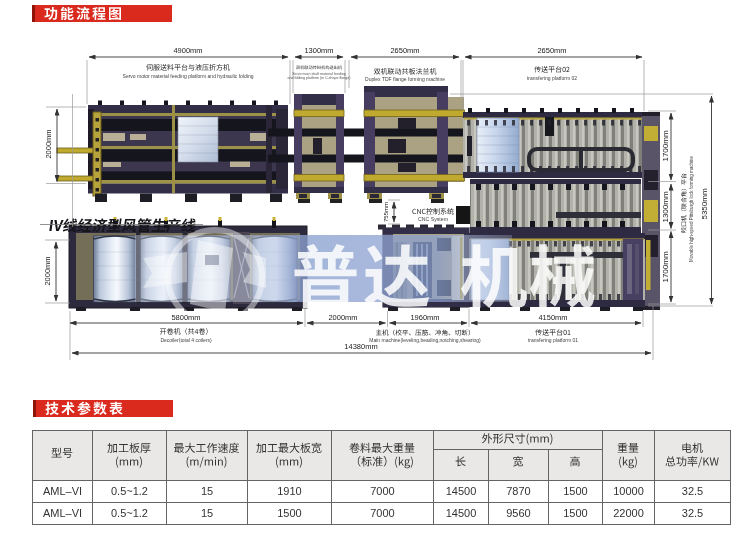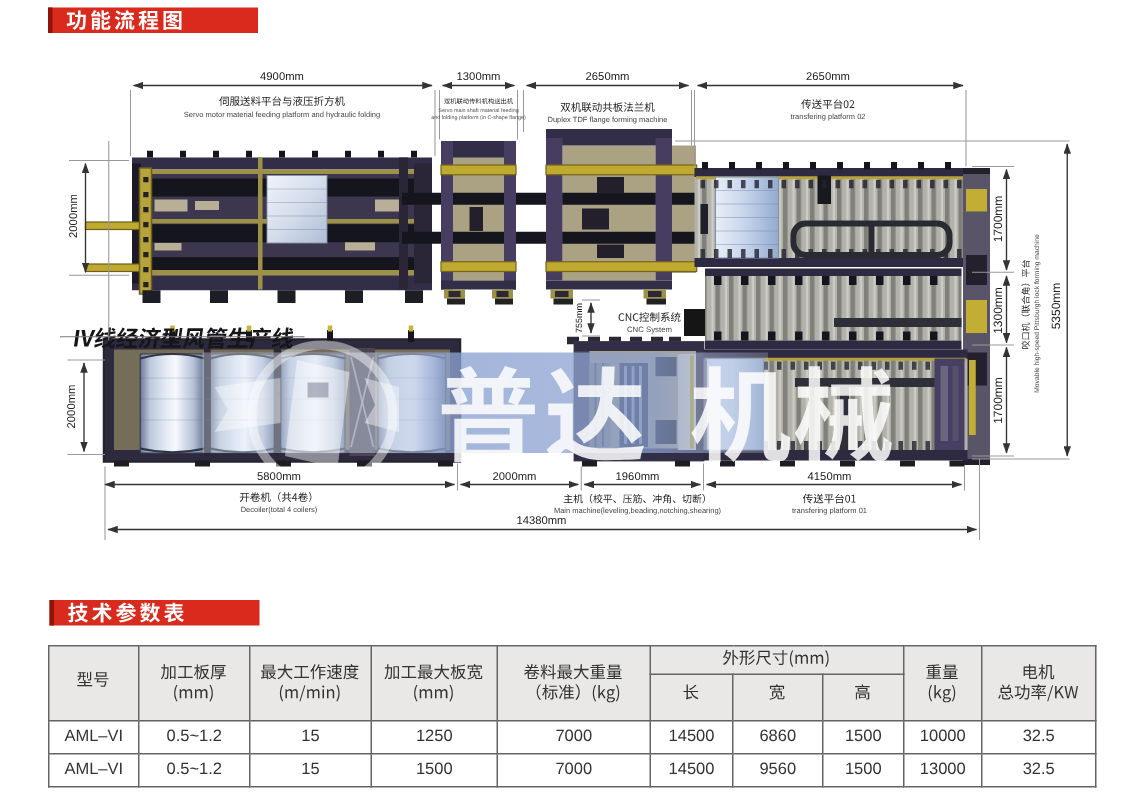--- a/index.html
+++ b/index.html
@@ -595,38 +595,38 @@
  </tr>
  <tr>
   <td class="hd" style="height:28px"></td>
         <td class="hd"></td>
         <td class="hd"></td>
  </tr>
  <tr style="height:22px">
   <td>AML–VI</td>
         <td>0.5~1.2</td>
         <td>15</td>
-        <td>1250</td>
+        <td>1910</td>
         <td>7000</td>
   <td>14500</td>
-        <td>6860</td>
+        <td>7870</td>
         <td>1500</td>
         <td>10000</td>
         <td>32.5</td>
  </tr>
  <tr style="height:22px">
   <td>AML–VI</td>
         <td>0.5~1.2</td>
         <td>15</td>
         <td>1500</td>
         <td>7000</td>
   <td>14500</td>
         <td>9560</td>
         <td>1500</td>
-        <td>13000</td>
+        <td>22000</td>
         <td>32.5</td>
  </tr>
 </tbody>
   </table>
 
 <svg width="750" height="537" viewBox="0 0 750 537" style="position:absolute;left:0;top:0;pointer-events:none;" xmlns="http://www.w3.org/2000/svg">
 <path d="M44.6 8.3H49.9V9.9H44.6ZM50 9.8H56.3V11.4H50ZM46.4 9H48V16H46.4ZM55.5 9.8H57.2Q57.2 9.8 57.2 9.9Q57.2 10.1 57.2 10.3Q57.2 10.4 57.2 10.6Q57.1 12.7 57.1 14.2Q57 15.7 56.9 16.6Q56.8 17.6 56.7 18.2Q56.6 18.7 56.4 19Q56.1 19.4 55.8 19.5Q55.5 19.7 55.1 19.7Q54.8 19.8 54.2 19.8Q53.7 19.8 53.1 19.8Q53.1 19.4 53 18.9Q52.8 18.5 52.6 18.1Q53.1 18.2 53.6 18.2Q54.1 18.2 54.3 18.2Q54.5 18.2 54.7 18.1Q54.8 18.1 54.9 17.9Q55 17.8 55.1 17.3Q55.2 16.8 55.3 15.9Q55.4 14.9 55.4 13.5Q55.5 12.1 55.5 10.1ZM44.4 15.8Q45.1 15.7 46 15.5Q46.9 15.2 47.9 15Q49 14.7 50 14.4L50.2 16Q48.8 16.4 47.4 16.9Q45.9 17.3 44.8 17.6ZM52 7H53.7Q53.7 8.8 53.7 10.4Q53.6 12 53.4 13.4Q53.2 14.8 52.8 16Q52.3 17.2 51.6 18.2Q50.8 19.2 49.5 20Q49.4 19.8 49.2 19.5Q49 19.2 48.7 19Q48.5 18.8 48.3 18.6Q49.5 18 50.2 17.1Q50.9 16.2 51.3 15.2Q51.7 14.1 51.8 12.8Q52 11.6 52 10.1Q52 8.7 52 7Z M61.3 11.9H65.7V13.2H62.8V19.9H61.3ZM64.9 11.9H66.6V18.3Q66.6 18.8 66.4 19.1Q66.3 19.5 66 19.6Q65.6 19.8 65.1 19.9Q64.6 19.9 64 19.9Q63.9 19.6 63.8 19.2Q63.6 18.7 63.4 18.4Q63.8 18.4 64.2 18.4Q64.5 18.4 64.7 18.4Q64.8 18.4 64.9 18.4Q64.9 18.3 64.9 18.2ZM62 14H65.9V15.2H62ZM62 16H65.9V17.3H62ZM67.7 6.9H69.3V11.1Q69.3 11.4 69.4 11.5Q69.5 11.6 69.9 11.6Q70 11.6 70.2 11.6Q70.4 11.6 70.7 11.6Q70.9 11.6 71.1 11.6Q71.4 11.6 71.5 11.6Q71.7 11.6 71.8 11.5Q71.9 11.4 72 11.1Q72 10.8 72.1 10.2Q72.3 10.4 72.8 10.5Q73.2 10.7 73.5 10.8Q73.5 11.7 73.2 12.2Q73 12.7 72.6 12.9Q72.3 13.1 71.6 13.1Q71.5 13.1 71.3 13.1Q71.1 13.1 70.9 13.1Q70.7 13.1 70.4 13.1Q70.2 13.1 70 13.1Q69.8 13.1 69.7 13.1Q68.9 13.1 68.4 12.9Q68 12.7 67.8 12.3Q67.7 11.8 67.7 11.1ZM71.9 7.7 72.9 8.9Q72.3 9.2 71.6 9.5Q70.9 9.8 70.1 10Q69.4 10.2 68.7 10.4Q68.6 10.2 68.5 9.8Q68.3 9.5 68.2 9.3Q68.8 9.1 69.5 8.8Q70.2 8.5 70.8 8.2Q71.4 7.9 71.9 7.7ZM67.7 13.4H69.3V17.8Q69.3 18.2 69.5 18.3Q69.6 18.4 70 18.4Q70.1 18.4 70.3 18.4Q70.5 18.4 70.7 18.4Q71 18.4 71.2 18.4Q71.4 18.4 71.5 18.4Q71.8 18.4 71.9 18.3Q72.1 18.1 72.1 17.8Q72.2 17.4 72.2 16.7Q72.5 16.9 72.9 17.1Q73.3 17.2 73.7 17.3Q73.6 18.3 73.4 18.9Q73.2 19.4 72.8 19.6Q72.4 19.9 71.7 19.9Q71.6 19.9 71.4 19.9Q71.2 19.9 71 19.9Q70.7 19.9 70.5 19.9Q70.2 19.9 70 19.9Q69.8 19.9 69.7 19.9Q68.9 19.9 68.5 19.7Q68 19.5 67.8 19Q67.7 18.6 67.7 17.8ZM72 14 73.1 15.2Q72.4 15.6 71.7 15.9Q70.9 16.2 70.2 16.4Q69.4 16.7 68.7 16.9Q68.6 16.7 68.4 16.3Q68.3 16 68.2 15.7Q68.8 15.5 69.5 15.2Q70.2 14.9 70.9 14.6Q71.5 14.3 72 14ZM64.3 8.2 65.7 7.7Q66 8.1 66.3 8.7Q66.7 9.2 66.9 9.8Q67.2 10.3 67.3 10.8L65.8 11.4Q65.7 10.9 65.4 10.4Q65.2 9.8 64.9 9.3Q64.6 8.7 64.3 8.2ZM61.2 11.2Q61.2 11 61.1 10.7Q61 10.5 60.9 10.2Q60.8 9.9 60.7 9.6Q60.8 9.6 61 9.4Q61.2 9.3 61.3 9.1Q61.5 8.9 61.7 8.6Q61.9 8.2 62.2 7.8Q62.4 7.3 62.6 6.8L64.4 7.2Q64.1 7.8 63.7 8.4Q63.4 8.9 63 9.5Q62.6 10 62.2 10.3V10.4Q62.2 10.4 62.1 10.5Q61.9 10.5 61.7 10.7Q61.5 10.8 61.4 10.9Q61.2 11.1 61.2 11.2ZM61.2 11.2 61.2 10.1 61.9 9.6 66.3 9.3Q66.2 9.6 66.1 10Q66.1 10.4 66.1 10.6Q64.9 10.7 64.1 10.8Q63.3 10.9 62.8 10.9Q62.3 11 62 11Q61.7 11.1 61.5 11.1Q61.3 11.2 61.2 11.2Z M80.5 8.5H89.3V10H80.5ZM83.9 13.7H85.4V19.3H83.9ZM81.5 13.7H83V15.1Q83 15.6 83 16.3Q82.9 16.9 82.7 17.5Q82.5 18.2 82.1 18.8Q81.6 19.4 80.9 19.9Q80.8 19.7 80.6 19.5Q80.4 19.3 80.2 19.1Q79.9 18.9 79.7 18.8Q80.5 18.2 80.9 17.6Q81.3 16.9 81.4 16.3Q81.5 15.6 81.5 15ZM85.9 10.6 87.2 9.8Q87.6 10.2 88 10.8Q88.5 11.3 88.9 11.9Q89.3 12.4 89.5 12.8L88.2 13.6Q88 13.2 87.6 12.7Q87.2 12.2 86.8 11.6Q86.3 11 85.9 10.6ZM86.2 13.7H87.8V17.9Q87.8 18.1 87.8 18.2Q87.8 18.3 87.8 18.3Q87.9 18.3 87.9 18.4Q87.9 18.4 88 18.4Q88 18.4 88.1 18.4Q88.2 18.4 88.2 18.4Q88.3 18.4 88.3 18.4Q88.4 18.3 88.4 18.3Q88.4 18.3 88.5 18Q88.5 17.8 88.5 17.4Q88.5 17.1 88.5 16.6Q88.7 16.8 89.1 17Q89.4 17.1 89.7 17.2Q89.7 17.7 89.6 18.2Q89.6 18.7 89.5 18.9Q89.4 19.3 89 19.5Q88.9 19.6 88.7 19.7Q88.4 19.7 88.3 19.7Q88.1 19.7 87.9 19.7Q87.7 19.7 87.5 19.7Q87.3 19.7 87 19.6Q86.8 19.5 86.6 19.4Q86.4 19.2 86.3 18.9Q86.2 18.6 86.2 17.9ZM81 13.4Q81 13.2 80.9 12.9Q80.9 12.6 80.8 12.3Q80.7 12 80.6 11.8Q80.9 11.8 81.2 11.7Q81.5 11.6 81.8 11.4Q81.9 11.3 82.2 10.9Q82.4 10.6 82.7 10.3Q83 9.9 83.3 9.5Q83.6 9.1 83.7 8.9H85.6Q85.3 9.3 85 9.8Q84.6 10.2 84.2 10.7Q83.9 11.2 83.5 11.6Q83.2 12.1 82.9 12.4Q82.9 12.4 82.7 12.5Q82.5 12.5 82.2 12.6Q82 12.7 81.7 12.9Q81.4 13 81.2 13.1Q81 13.2 81 13.4ZM81 13.4 81 12.2 81.9 11.7 87.9 11.3Q88 11.7 88 12.1Q88.1 12.4 88.2 12.7Q86.5 12.8 85.3 12.9Q84.1 13 83.3 13.1Q82.6 13.1 82.1 13.2Q81.7 13.2 81.4 13.3Q81.2 13.3 81 13.4ZM83.7 7.1 85.3 6.8Q85.5 7.2 85.7 7.8Q85.9 8.4 86 8.8L84.4 9.2Q84.3 8.8 84.1 8.2Q83.9 7.6 83.7 7.1ZM77 8.2 77.9 7Q78.4 7.1 78.9 7.4Q79.3 7.7 79.8 8Q80.2 8.2 80.5 8.5L79.5 9.9Q79.3 9.6 78.8 9.3Q78.4 9 77.9 8.7Q77.5 8.4 77 8.2ZM76.4 12.1 77.3 10.8Q77.8 11 78.3 11.2Q78.8 11.4 79.2 11.7Q79.7 12 80 12.2L79.1 13.6Q78.8 13.4 78.3 13.1Q77.9 12.8 77.4 12.5Q76.9 12.3 76.4 12.1ZM76.7 18.7Q77.1 18.1 77.5 17.4Q78 16.7 78.5 15.9Q78.9 15 79.3 14.2L80.6 15.4Q80.2 16.1 79.8 16.9Q79.4 17.6 79 18.4Q78.5 19.1 78.1 19.8Z M100.8 13.5H102.4V19.2H100.8ZM98 12.9H105.3V14.4H98ZM97.4 18.2H105.6V19.7H97.4ZM98.3 15.5H104.9V16.9H98.3ZM100 8.7V10.7H103.3V8.7ZM98.4 7.3H104.9V12.1H98.4ZM94.6 8.1H96.2V19.9H94.6ZM92.6 10.7H97.7V12.3H92.6ZM94.7 11.4 95.7 11.8Q95.5 12.6 95.2 13.4Q94.9 14.2 94.6 15Q94.2 15.8 93.8 16.5Q93.5 17.2 93.1 17.7Q92.9 17.3 92.7 16.9Q92.5 16.4 92.3 16.1Q92.6 15.7 93 15.1Q93.4 14.5 93.7 13.9Q94 13.2 94.3 12.6Q94.5 12 94.7 11.4ZM96.8 7 97.9 8.2Q97.2 8.5 96.3 8.7Q95.5 9 94.6 9.1Q93.7 9.3 92.9 9.4Q92.8 9.1 92.7 8.7Q92.5 8.4 92.4 8.1Q93.2 8 94 7.8Q94.8 7.6 95.5 7.4Q96.2 7.2 96.8 7ZM96.2 12.7Q96.3 12.8 96.6 13.1Q96.8 13.3 97.1 13.6Q97.4 13.9 97.7 14.2Q97.9 14.4 98 14.6L97.1 15.9Q96.9 15.6 96.7 15.3Q96.5 14.9 96.3 14.6Q96.1 14.2 95.8 13.9Q95.6 13.6 95.4 13.4Z M109 7.3H121V20H119.3V8.8H110.6V20H109ZM110 18H120.2V19.5H110ZM113 15 113.7 14Q114.3 14.1 114.9 14.3Q115.6 14.5 116.2 14.7Q116.8 14.9 117.2 15.1L116.5 16.1Q116.1 15.9 115.5 15.7Q114.9 15.5 114.2 15.3Q113.6 15.1 113 15ZM113.7 8.8 115.1 9.3Q114.7 9.9 114.1 10.5Q113.6 11.1 113 11.6Q112.4 12.1 111.8 12.5Q111.7 12.4 111.5 12.2Q111.3 12 111.1 11.8Q110.8 11.6 110.7 11.5Q111.5 11 112.4 10.3Q113.2 9.6 113.7 8.8ZM117.4 9.9H117.7L117.9 9.9L118.8 10.4Q118.3 11.3 117.4 12Q116.6 12.7 115.6 13.3Q114.6 13.8 113.4 14.3Q112.3 14.7 111.2 14.9Q111.2 14.8 111 14.5Q110.9 14.2 110.7 14Q110.6 13.7 110.5 13.6Q111.5 13.4 112.6 13.1Q113.6 12.7 114.6 12.3Q115.5 11.8 116.2 11.3Q117 10.7 117.4 10.1ZM113.4 10.9Q114 11.5 115 12Q116 12.6 117.1 12.9Q118.3 13.3 119.5 13.5Q119.3 13.7 119 14.1Q118.7 14.5 118.6 14.8Q117.4 14.5 116.2 14Q115 13.5 113.9 12.9Q112.9 12.2 112.2 11.4ZM113.7 9.9H117.9V11.2H112.9ZM111.7 16.8 112.5 15.7Q113.2 15.7 114 15.9Q114.7 16 115.5 16.2Q116.3 16.3 117 16.5Q117.7 16.7 118.2 16.9L117.5 18Q116.8 17.8 115.8 17.5Q114.8 17.3 113.8 17.1Q112.7 16.9 111.7 16.8Z" fill="#ffffff"></path>
 <path d="M50.4 403.8H58.2V405.4H50.4ZM50.6 407H56.6V408.5H50.6ZM53.4 401.8H55.1V407.9H53.4ZM52.5 408.2Q53.2 410.2 54.8 411.6Q56.4 412.9 58.8 413.5Q58.6 413.7 58.4 414Q58.2 414.2 58 414.5Q57.8 414.8 57.7 415Q55.2 414.2 53.5 412.6Q51.9 411 51 408.7ZM56.5 407H56.8L57.1 407L58.1 407.4Q57.7 409 57 410.2Q56.3 411.4 55.3 412.3Q54.3 413.2 53.1 413.9Q51.9 414.5 50.5 414.9Q50.4 414.7 50.2 414.4Q50.1 414.1 49.9 413.9Q49.7 413.6 49.6 413.4Q50.9 413.1 52 412.6Q53.1 412 54 411.3Q54.9 410.5 55.5 409.5Q56.1 408.5 56.5 407.3ZM45.4 408.9Q46 408.8 46.8 408.6Q47.6 408.4 48.4 408.2Q49.3 408 50.1 407.8L50.3 409.3Q49.2 409.7 48 410Q46.8 410.3 45.8 410.5ZM45.6 404.5H50.2V406H45.6ZM47.2 401.8H48.8V413.1Q48.8 413.7 48.7 414Q48.6 414.4 48.2 414.6Q47.9 414.8 47.3 414.8Q46.8 414.9 46.1 414.9Q46 414.6 45.9 414.1Q45.7 413.7 45.6 413.3Q46 413.4 46.4 413.4Q46.8 413.4 46.9 413.4Q47.2 413.4 47.2 413.1Z M69.4 406.3Q69.8 407.1 70.4 407.9Q71 408.7 71.7 409.4Q72.4 410.2 73.2 410.8Q74 411.5 74.7 411.9Q74.5 412.1 74.2 412.4Q74 412.6 73.7 412.9Q73.5 413.2 73.3 413.4Q72.6 412.9 71.9 412.1Q71.1 411.4 70.4 410.5Q69.7 409.7 69.1 408.8Q68.5 407.8 68 406.9ZM66.9 406.4 68.4 407Q67.9 408 67.3 408.9Q66.7 409.9 65.9 410.8Q65.2 411.6 64.3 412.3Q63.5 413 62.6 413.5Q62.4 413.3 62.2 413Q62 412.8 61.7 412.5Q61.5 412.2 61.3 412.1Q62.2 411.6 63 411Q63.8 410.4 64.6 409.6Q65.3 408.9 65.9 408.1Q66.5 407.2 66.9 406.4ZM61.9 405.2H74.1V406.9H61.9ZM67.1 401.8H69V415H67.1ZM69.5 403 70.7 401.9Q71.1 402.2 71.6 402.6Q72 402.9 72.4 403.3Q72.8 403.6 73.1 403.9L71.8 405.1Q71.6 404.8 71.2 404.4Q70.8 404 70.3 403.7Q69.9 403.3 69.5 403Z M84.8 403 86.2 402.1Q86.8 402.5 87.5 403Q88.1 403.5 88.8 404Q89.4 404.6 89.8 405L88.3 406Q88 405.5 87.4 405Q86.8 404.5 86.1 403.9Q85.5 403.4 84.8 403ZM77.7 406.3H90.4V407.8H77.7ZM84.5 408.2 85.8 408.9Q85.2 409.3 84.5 409.6Q83.7 409.9 82.9 410.2Q82.2 410.4 81.5 410.6Q81.3 410.3 81 410Q80.7 409.6 80.4 409.4Q81.1 409.3 81.9 409.1Q82.6 408.9 83.3 408.7Q84 408.4 84.5 408.2ZM85.6 409.8 87 410.5Q86.2 411 85.3 411.4Q84.3 411.9 83.2 412.2Q82.2 412.5 81.1 412.7Q80.9 412.4 80.7 412Q80.4 411.7 80.2 411.4Q81.1 411.3 82.2 411Q83.2 410.8 84.1 410.5Q85 410.2 85.6 409.8ZM87.2 411.2 88.8 411.9Q87.8 412.8 86.5 413.4Q85.1 414 83.5 414.4Q81.8 414.8 80 415Q79.9 414.6 79.7 414.2Q79.4 413.8 79.2 413.5Q80.9 413.4 82.4 413.1Q84 412.8 85.2 412.4Q86.5 411.9 87.2 411.2ZM82.3 404.8 84 405.2Q83.2 407.3 81.8 408.9Q80.4 410.4 78.6 411.3Q78.5 411.2 78.2 410.9Q78 410.7 77.8 410.4Q77.5 410.2 77.3 410Q79.1 409.3 80.4 407.9Q81.7 406.6 82.3 404.8ZM86.5 406.7Q86.9 407.3 87.6 408Q88.2 408.6 89 409.1Q89.8 409.7 90.7 410Q90.5 410.1 90.3 410.4Q90.1 410.6 89.9 410.9Q89.7 411.1 89.6 411.3Q88.7 410.9 87.8 410.3Q87 409.7 86.3 408.9Q85.6 408.1 85 407.2ZM79.4 405.7Q79.4 405.5 79.3 405.2Q79.2 404.9 79.1 404.6Q79 404.3 78.9 404.1Q79.2 404.1 79.4 404Q79.7 403.9 80 403.7Q80.2 403.6 80.7 403.3Q81.2 403 81.7 402.5Q82.3 402.1 82.8 401.6L84.3 402.5Q83.4 403.2 82.4 403.8Q81.3 404.5 80.4 404.9V405Q80.4 405 80.2 405Q80.1 405.1 79.9 405.2Q79.7 405.3 79.5 405.4Q79.4 405.6 79.4 405.7ZM79.4 405.7 79.4 404.5 80.3 404 87.9 403.8Q88 404.1 88 404.5Q88.1 404.9 88.2 405.1Q86 405.2 84.5 405.3Q83.1 405.3 82.1 405.4Q81.2 405.4 80.7 405.5Q80.1 405.5 79.9 405.6Q79.6 405.6 79.4 405.7Z M93.8 409H99.2V410.4H93.8ZM93.6 404.3H100.5V405.6H93.6ZM98.9 402 100.3 402.5Q100 403 99.7 403.5Q99.4 403.9 99.1 404.2L98 403.8Q98.2 403.5 98.3 403.2Q98.5 402.9 98.7 402.6Q98.8 402.2 98.9 402ZM96.3 401.8H97.8V408.1H96.3ZM93.9 402.5 95.1 402Q95.4 402.4 95.7 402.9Q95.9 403.4 96 403.8L94.7 404.3Q94.7 404 94.4 403.5Q94.2 403 93.9 402.5ZM96.3 404.8 97.4 405.5Q97.1 406 96.5 406.6Q96 407.2 95.4 407.7Q94.8 408.1 94.2 408.5Q94 408.2 93.8 407.8Q93.5 407.5 93.3 407.2Q93.9 407 94.4 406.6Q95 406.2 95.5 405.8Q96 405.3 96.3 404.8ZM97.6 405.2Q97.8 405.3 98.1 405.5Q98.5 405.6 98.9 405.9Q99.3 406.1 99.6 406.3Q99.9 406.5 100.1 406.6L99.2 407.8Q99 407.6 98.7 407.3Q98.4 407.1 98 406.8Q97.7 406.5 97.4 406.3Q97 406 96.8 405.8ZM101.5 404.4H106.4V405.9H101.5ZM101.6 401.8 103.1 402.1Q102.9 403.5 102.6 404.8Q102.3 406.1 101.8 407.3Q101.3 408.4 100.7 409.3Q100.6 409.1 100.4 408.9Q100.2 408.7 99.9 408.5Q99.7 408.3 99.5 408.2Q100.1 407.5 100.5 406.5Q100.9 405.5 101.2 404.3Q101.4 403.1 101.6 401.8ZM104 405.3 105.6 405.5Q105.3 407.9 104.7 409.7Q104.1 411.5 103 412.8Q101.9 414.1 100.2 415Q100.1 414.8 99.9 414.6Q99.8 414.3 99.6 414.1Q99.4 413.8 99.3 413.7Q100.9 412.9 101.8 411.8Q102.8 410.7 103.3 409.1Q103.8 407.5 104 405.3ZM102.4 405.6Q102.7 407.4 103.2 408.9Q103.8 410.5 104.6 411.6Q105.5 412.8 106.7 413.5Q106.5 413.7 106.2 414.1Q105.8 414.5 105.7 414.8Q104.3 414 103.4 412.7Q102.5 411.3 101.9 409.6Q101.4 407.9 101 405.9ZM94.1 411.6 95.1 410.7Q95.9 411 96.7 411.4Q97.5 411.8 98.2 412.2Q99 412.6 99.5 413L98.5 414.1Q98 413.7 97.3 413.2Q96.5 412.8 95.7 412.4Q94.9 411.9 94.1 411.6ZM98.7 409H99L99.2 409L100.1 409.3Q99.7 410.9 98.8 412Q98 413.1 96.8 413.8Q95.6 414.5 94.1 414.9Q94 414.6 93.8 414.3Q93.6 413.9 93.4 413.7Q94.7 413.4 95.8 412.8Q96.8 412.2 97.6 411.3Q98.4 410.4 98.7 409.2ZM94.1 411.6Q94.4 411.2 94.8 410.6Q95.1 410 95.4 409.4Q95.7 408.8 96 408.2L97.4 408.5Q97.2 409.1 96.9 409.7Q96.6 410.4 96.2 410.9Q95.9 411.5 95.6 412Z M110.4 402.8H121.7V404.2H110.4ZM111.1 405H121.2V406.3H111.1ZM109.8 407.1H122.2V408.5H109.8ZM115.1 401.8H116.8V408.2H115.1ZM114.9 407.5 116.3 408.1Q115.8 408.8 115.1 409.4Q114.4 410 113.7 410.5Q112.9 411 112.1 411.5Q111.2 411.9 110.4 412.2Q110.3 412 110.1 411.7Q109.9 411.5 109.7 411.2Q109.5 411 109.3 410.8Q110.1 410.6 110.9 410.2Q111.7 409.9 112.5 409.4Q113.2 409 113.8 408.5Q114.4 408 114.9 407.5ZM117.2 408Q117.7 409.2 118.4 410.2Q119.1 411.3 120.2 412Q121.3 412.8 122.7 413.2Q122.5 413.3 122.3 413.6Q122.1 413.8 121.9 414.1Q121.7 414.4 121.6 414.6Q120.1 414.1 119 413.2Q117.8 412.3 117.1 411.1Q116.3 409.9 115.7 408.3ZM120.6 408.8 122 409.8Q121.2 410.4 120.4 410.9Q119.5 411.5 118.8 411.8L117.8 410.9Q118.2 410.6 118.7 410.3Q119.3 409.9 119.8 409.5Q120.3 409.1 120.6 408.8ZM112.3 414.9 112.1 413.5 112.8 413 117.1 411.8Q117.1 412.1 117.2 412.6Q117.3 413 117.4 413.3Q115.9 413.7 114.9 414Q114 414.3 113.5 414.5Q113 414.6 112.7 414.7Q112.4 414.8 112.3 414.9ZM112.3 414.9Q112.2 414.7 112.1 414.5Q112 414.2 111.9 413.9Q111.7 413.6 111.6 413.5Q111.8 413.3 112.1 413.1Q112.3 412.8 112.3 412.3V409.8H114.1V413.5Q114.1 413.5 113.9 413.6Q113.7 413.7 113.4 413.9Q113.2 414 112.9 414.2Q112.7 414.4 112.5 414.6Q112.3 414.8 112.3 414.9Z" fill="#ffffff"></path>
 <path d="M52.1 448.2H57.1V448.9H52.1ZM51.7 450.5H57.3V451.2H51.7ZM51.5 456.7H61.5V457.5H51.5ZM52.7 454.6H60.3V455.3H52.7ZM55.3 448.5H56V453.6H55.3ZM56.1 453.3H57V457.3H56.1ZM58 448.4H58.7V452.1H58ZM60 447.8H60.8V452.8Q60.8 453.1 60.7 453.3Q60.7 453.4 60.4 453.5Q60.2 453.6 59.7 453.7Q59.3 453.7 58.8 453.7Q58.7 453.5 58.6 453.3Q58.6 453.1 58.5 452.9Q59 452.9 59.3 452.9Q59.7 453 59.8 452.9Q60 452.9 60 452.9Q60 452.9 60 452.7ZM53.1 448.5H53.9V450.4Q53.9 451 53.8 451.6Q53.7 452.2 53.3 452.8Q52.9 453.4 52.2 453.8Q52.1 453.7 52 453.6Q51.9 453.5 51.8 453.4Q51.7 453.3 51.6 453.3Q52.3 452.9 52.6 452.4Q52.9 451.9 53 451.4Q53.1 450.9 53.1 450.4Z M64.9 448.9V450.4H70.1V448.9ZM64 448.2H71V451.2H64ZM62.7 452.2H72.3V452.9H62.7ZM64.7 454.2H70.3V454.9H64.7ZM70.1 454.2H71Q71 454.2 71 454.2Q71 454.3 70.9 454.4Q70.9 454.5 70.9 454.5Q70.8 455.4 70.7 456.1Q70.5 456.7 70.4 457Q70.2 457.4 70 457.6Q69.8 457.7 69.6 457.8Q69.3 457.8 69 457.8Q68.8 457.9 68.2 457.9Q67.7 457.8 67.2 457.8Q67.1 457.6 67.1 457.4Q67 457.2 66.9 457Q67.5 457.1 68 457.1Q68.5 457.1 68.8 457.1Q69 457.1 69.1 457.1Q69.2 457.1 69.3 457Q69.5 456.9 69.6 456.6Q69.7 456.3 69.9 455.7Q70 455.1 70.1 454.3ZM65.1 452.5 66 452.6Q65.8 453 65.7 453.4Q65.6 453.8 65.4 454.2Q65.3 454.6 65.2 454.9H64.2Q64.4 454.6 64.5 454.2Q64.7 453.7 64.8 453.3Q65 452.9 65.1 452.5Z" fill="#333"></path>
 <path d="M113.7 451.1H116.6V451.9H113.7ZM107.6 444.8H111.8V445.7H107.6ZM113.3 444.1H117V452.6H116.2V444.9H114.1V452.7H113.3ZM111.6 444.8H112.4Q112.4 444.8 112.4 444.9Q112.4 445 112.4 445.1Q112.4 445.2 112.4 445.3Q112.4 447.1 112.3 448.4Q112.3 449.6 112.2 450.4Q112.2 451.2 112.1 451.6Q112 452.1 111.9 452.2Q111.7 452.5 111.6 452.5Q111.4 452.6 111.2 452.7Q110.9 452.7 110.6 452.7Q110.2 452.7 109.8 452.7Q109.8 452.5 109.8 452.3Q109.7 452 109.6 451.8Q110 451.9 110.3 451.9Q110.7 451.9 110.8 451.9Q110.9 451.9 111 451.9Q111.1 451.8 111.2 451.7Q111.3 451.6 111.3 451.2Q111.4 450.8 111.4 450Q111.5 449.2 111.5 448Q111.6 446.8 111.6 445ZM109.1 442.9H110Q109.9 444.4 109.9 445.9Q109.9 447.3 109.7 448.6Q109.5 449.9 109.1 451Q108.7 452.1 107.9 452.9Q107.9 452.8 107.8 452.7Q107.7 452.6 107.5 452.5Q107.4 452.4 107.3 452.3Q107.9 451.7 108.2 451Q108.6 450.2 108.7 449.3Q108.9 448.4 109 447.3Q109.1 446.3 109.1 445.2Q109.1 444.1 109.1 442.9Z M119.1 444H127.9V444.9H119.1ZM118.6 451.2H128.5V452H118.6ZM123 444.4H123.9V451.5H123Z M129.6 444.9H133.3V445.7H129.6ZM131.2 442.8H131.9V452.9H131.2ZM131.2 445.4 131.6 445.6Q131.5 446.2 131.3 447Q131.1 447.7 130.8 448.4Q130.6 449 130.3 449.6Q130.1 450.2 129.8 450.6Q129.7 450.5 129.7 450.4Q129.6 450.2 129.5 450.1Q129.4 449.9 129.4 449.8Q129.6 449.5 129.9 449Q130.2 448.4 130.4 447.8Q130.7 447.2 130.9 446.6Q131 446 131.2 445.4ZM131.9 445.9Q132 446 132.2 446.3Q132.4 446.6 132.6 446.9Q132.8 447.3 133 447.6Q133.2 447.8 133.2 448L132.7 448.6Q132.7 448.4 132.5 448.1Q132.3 447.7 132.2 447.4Q132 447 131.8 446.7Q131.6 446.4 131.5 446.3ZM133.7 443.8H134.5V446.5Q134.5 447.2 134.5 448Q134.4 448.8 134.3 449.7Q134.1 450.6 133.8 451.4Q133.5 452.2 133 452.9Q133 452.8 132.8 452.7Q132.7 452.6 132.6 452.6Q132.5 452.5 132.4 452.4Q132.8 451.8 133.1 451Q133.4 450.3 133.5 449.5Q133.6 448.7 133.7 447.9Q133.7 447.1 133.7 446.5ZM134.1 446H138.5V446.8H134.1ZM138.2 446H138.4L138.5 446L139 446.1Q138.7 447.9 138 449.2Q137.4 450.6 136.4 451.5Q135.5 452.4 134.3 452.9Q134.3 452.8 134.2 452.7Q134.1 452.5 134 452.4Q133.9 452.3 133.8 452.2Q134.9 451.8 135.8 450.9Q136.7 450.1 137.3 448.9Q137.9 447.7 138.2 446.2ZM135.5 446.5Q135.8 447.8 136.4 448.9Q136.9 450.1 137.7 450.9Q138.5 451.8 139.6 452.2Q139.5 452.3 139.4 452.4Q139.3 452.5 139.2 452.7Q139.1 452.8 139.1 452.9Q137.9 452.4 137.1 451.5Q136.3 450.5 135.7 449.3Q135.2 448.1 134.8 446.6ZM138.7 443 139.2 443.6Q138.7 443.8 138.1 444Q137.5 444.1 136.7 444.2Q136 444.3 135.3 444.4Q134.6 444.5 133.9 444.5Q133.9 444.4 133.9 444.1Q133.8 443.9 133.7 443.8Q134.4 443.8 135.1 443.7Q135.7 443.6 136.4 443.5Q137.1 443.4 137.7 443.3Q138.3 443.1 138.7 443Z M142.3 450.2H150.5V450.9H142.3ZM143.2 448.4H148.7V449H143.2ZM144 446.5V447.2H148.5V446.5ZM144 445.2V446H148.5V445.2ZM143.3 444.7H149.3V447.8H143.3ZM146 449.7H146.8V452Q146.8 452.3 146.7 452.5Q146.6 452.6 146.3 452.7Q146 452.8 145.6 452.8Q145.2 452.8 144.5 452.8Q144.4 452.6 144.4 452.5Q144.3 452.3 144.2 452.1Q144.5 452.1 144.9 452.1Q145.2 452.2 145.4 452.1Q145.6 452.1 145.7 452.1Q145.9 452.1 145.9 452.1Q146 452.1 146 451.9ZM148.6 448.4H148.8L148.9 448.4L149.4 448.8Q149 449.1 148.5 449.3Q148 449.6 147.4 449.8Q146.9 450 146.4 450.1Q146.3 450 146.2 449.9Q146.1 449.8 146 449.7Q146.4 449.5 146.9 449.4Q147.4 449.2 147.9 449Q148.3 448.8 148.6 448.6ZM141.9 443.3H150.4V444.1H141.9ZM141.4 443.3H142.3V446.6Q142.3 447.3 142.2 448.1Q142.2 448.9 142.1 449.7Q141.9 450.6 141.7 451.4Q141.5 452.2 141.1 452.9Q141 452.8 140.9 452.7Q140.7 452.6 140.6 452.6Q140.5 452.5 140.4 452.4Q140.7 451.8 141 451Q141.2 450.3 141.3 449.5Q141.4 448.7 141.4 448Q141.4 447.2 141.4 446.6Z" fill="#333"></path>

